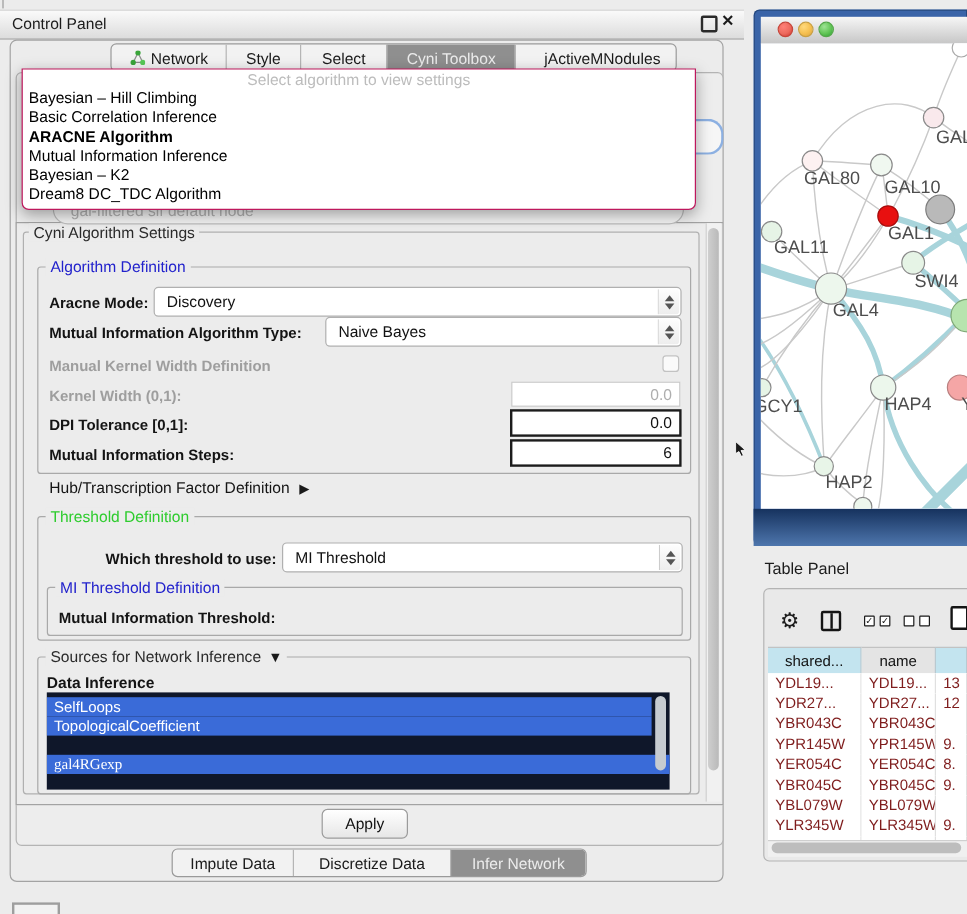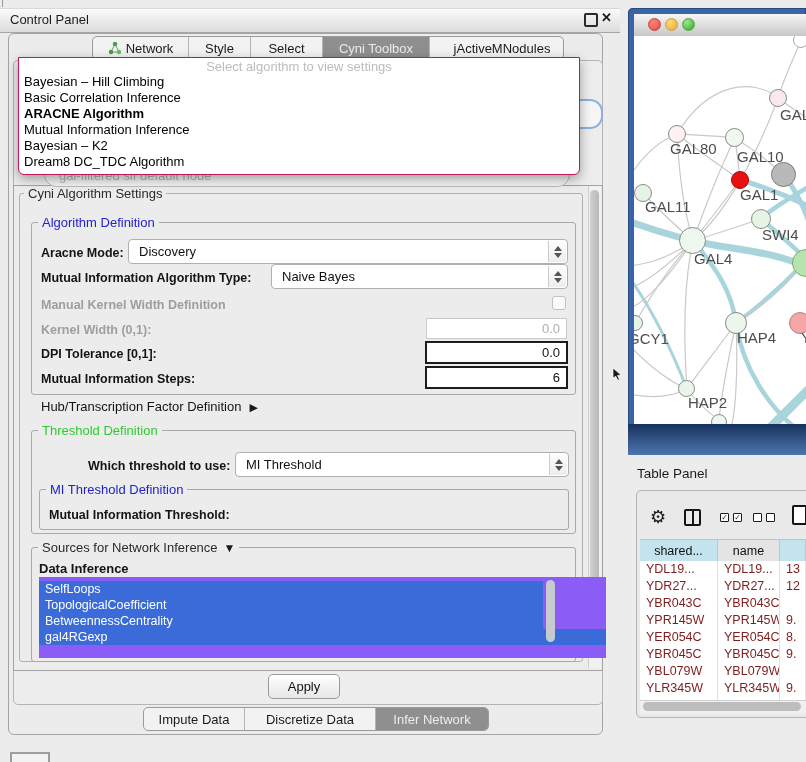--- a/index.html
+++ b/index.html
@@ -40,21 +40,21 @@
       display:flex;flex-direction:column;align-items:center;justify-content:center;gap:2px;background:linear-gradient(#fdfdfd,#ededed);border-radius:0 3px 3px 0;}
   .tri-up{width:0;height:0;border-left:4px solid transparent;border-right:4px solid transparent;border-bottom:5px solid #555;}
   .tri-down{width:0;height:0;border-left:4px solid transparent;border-right:4px solid transparent;border-top:5px solid #555;}
   .field{background:#fff;text-align:right;font-size:13px;padding:0 6px;box-sizing:border-box;color:#111;}
   .field.dim{color:#aeaeae;border:1px solid #c9c9c9;}
   .field.hot{border:2px solid #1c1c1c;}
   .field.thin{border:1px solid #9b9b9b;}
   .checkbox{width:14px;height:14px;border:1px solid #c2c2c2;border-radius:3px;background:#fafafa;box-sizing:border-box;}
   .expander{display:flex;align-items:center;gap:8px;font-size:13px;color:#141414;}
   .arrow{font-size:11px;color:#1a1a1a;}
-  .attr-list{background:#8b5cf6;overflow:hidden;padding-left:48px;}
+  .attr-list{background:#0f172a;overflow:hidden;}
   .attr-item{position:absolute;left:0;height:16px;background:#3a6bd8;color:#fff;font-size:12.5px;line-height:16px;padding-left:6px;box-sizing:border-box;}
   .sb-track{background:#f1f1f1;border-left:1px solid #cfcfcf;}
   .sb-thumb{background:linear-gradient(90deg,#cfcfcf,#b9b9b9);border-radius:5px;}
   .apply-btn{left:268px;top:674px;width:70px;height:23px;border:1px solid #9b9b9b;border-radius:5px;
       background:linear-gradient(#ffffff,#e6e6e6);font-size:13px;display:flex;align-items:center;justify-content:center;}
   
   .net-frame{left:628px;top:8px;width:178px;height:447px;background:#3a64a8;border-radius:5px 0 0 5px;
       box-shadow:inset 0 0 0 1px #27497e;}
   .net-bottom{left:628px;top:424px;width:178px;height:31px;background:linear-gradient(#16325e,#4e76ad);}
   .net-titlebar{left:634px;top:14px;width:172px;height:22px;background:linear-gradient(#f6f6f6,#c7c7c7);border-bottom:1px solid #8e8e8e;}
@@ -191,22 +191,21 @@
   <div class="abs group" style="left:31px;top:547px;width:543px;height:113px;"></div>
   <div class="abs gtitle expander" style="left:38px;top:540px;display:flex;gap:6px;color:#2b2b2b;">
     <span>Sources for Network Inference</span>
     <span class="arrow" style="font-size:12px;">▼</span>
   </div>
   <div class="abs lab" style="left:39px;top:561px;font-size:13px;">Data Inference</div>
 
   <div class="abs attr-list" style="left:39px;top:577px;width:519px;height:81px;">
     <div class="attr-item" style="top:4px;width:504px;">SelfLoops</div>
     <div class="attr-item" style="top:20px;width:504px;">TopologicalCoefficient</div>
-    <div class="attr-item" style="top:36px;width:504px;">BetweennessCentrality</div>
-    <div class="attr-item" style="top:52px;width:608px;">gal4RGexp</div>
+    <div class="attr-item" style="top:52px;width:608px;font-family:Liberation Serif, serif;">gal4RGexp</div>
   </div>
   <div class="abs sb-thumb" style="left:546px;top:580px;width:9px;height:62px;background:#c6cbd0;"></div>
 
   <div class="abs apply-btn">
       <span>Apply</span>
     </div>
 
   <div class="abs tabstrip" style="left:143px;top:707px;">
     <div class="tab" style="width:100px;">
         <span>Impute Data</span>

